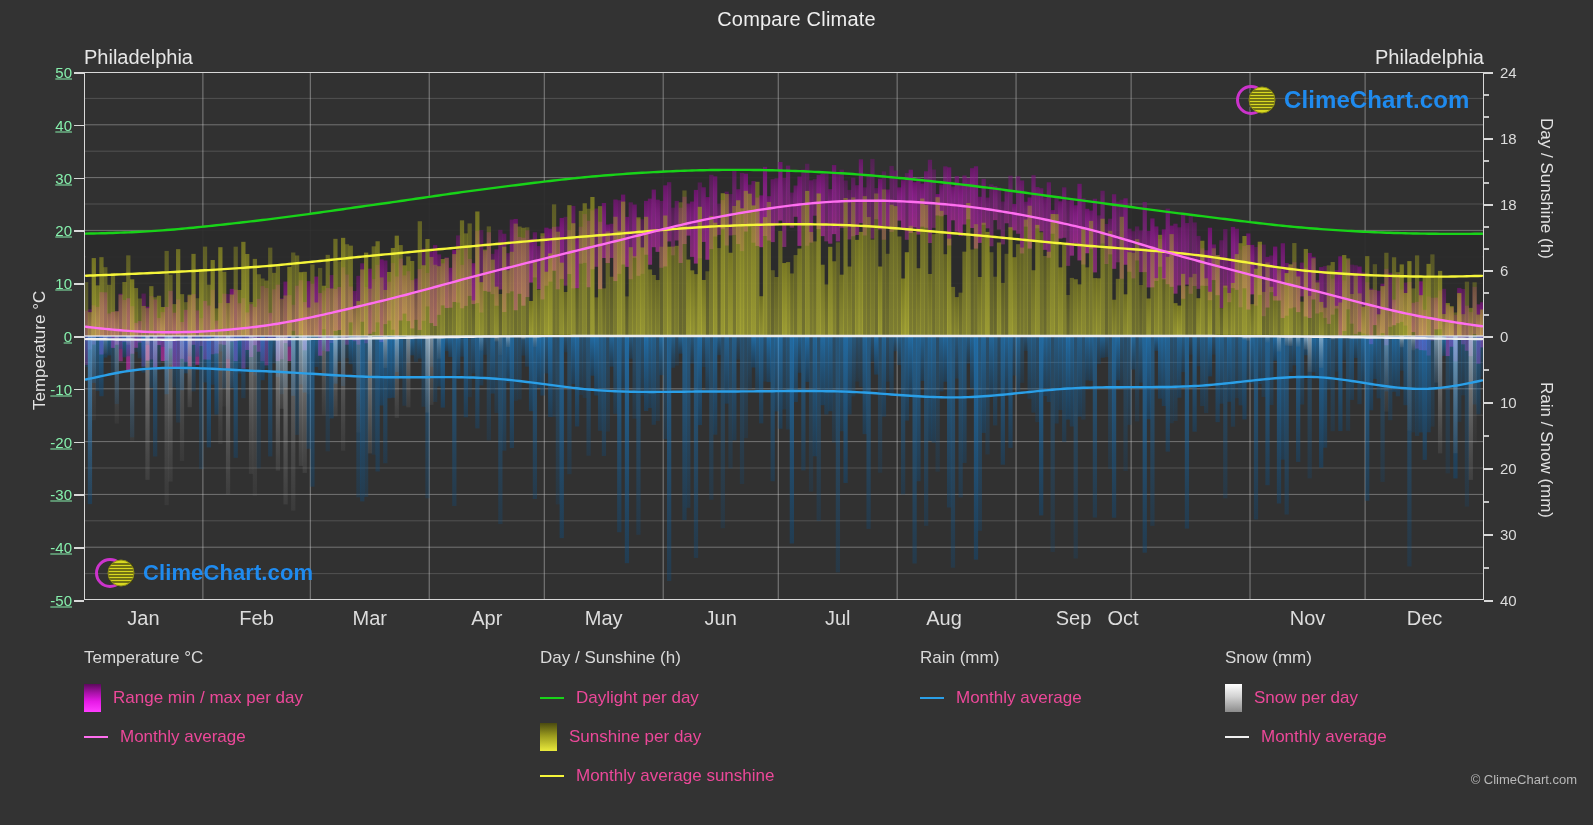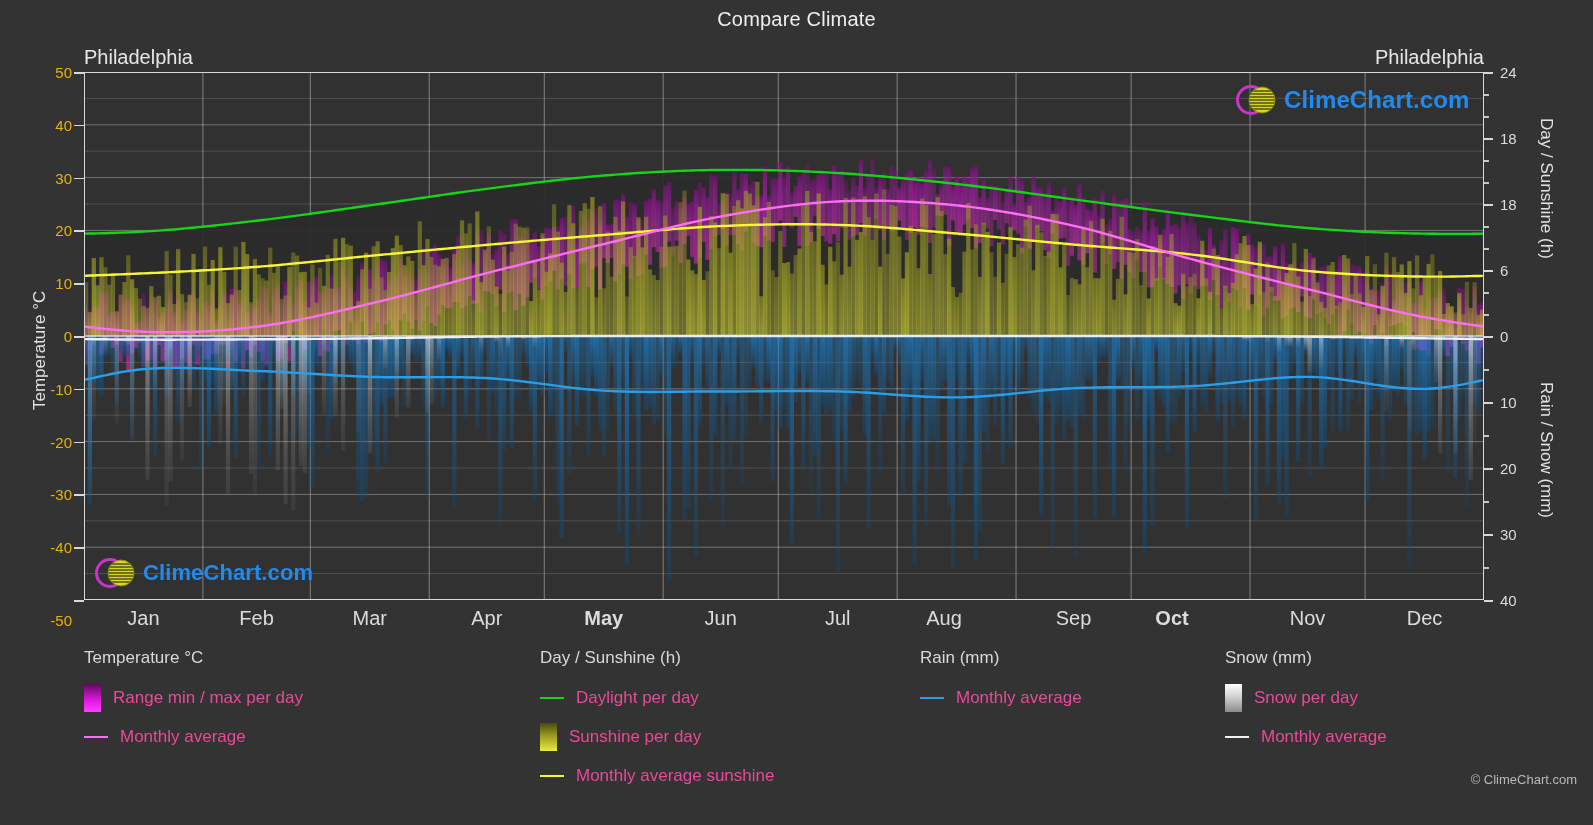--- a/index.html
+++ b/index.html
@@ -76,22 +76,23 @@
     box-sizing: border-box;
   }
 
   
   .ytick-left {
     position: absolute;
     right: 1515px;
     text-align: right;
     width: 60px;
     font-size: 15px;
-    color: #eab308;
+    color: #86efac;
     transform: translateY(-50%);
+    text-decoration: underline;
   }
   .ytick-left-mark {
     position: absolute;
     left: 74px;
     width: 10px;
     height: 1.5px;
     background: #d8d8d8;
   }
   .ytick-right {
     position: absolute;
@@ -1485,21 +1486,21 @@
       <div class="ytick-left" style="top: 336px; right: 1521px;">0</div>
       <div class="ytick-left-mark" style="top: 336px;"></div>
       <div class="ytick-left" style="top: 388.8px; right: 1521px;">-10</div>
       <div class="ytick-left-mark" style="top: 388.8px;"></div>
       <div class="ytick-left" style="top: 441.6px; right: 1521px;">-20</div>
       <div class="ytick-left-mark" style="top: 441.6px;"></div>
       <div class="ytick-left" style="top: 494.4px; right: 1521px;">-30</div>
       <div class="ytick-left-mark" style="top: 494.4px;"></div>
       <div class="ytick-left" style="top: 547.2px; right: 1521px;">-40</div>
       <div class="ytick-left-mark" style="top: 547.2px;"></div>
-      <div class="ytick-left" style="top: 600px; right: 1521px; margin-top: 20px;">-50</div>
+      <div class="ytick-left" style="top: 600px; right: 1521px;">-50</div>
       <div class="ytick-left-mark" style="top: 600px;"></div>
     </div>
   <div id="ticks-right">
       <div class="ytick-right" style="top: 72px;">24</div>
       <div class="ytick-right-mark" style="top: 72px;"></div>
       <div class="ytick-right" style="top: 138px;">18</div>
       <div class="ytick-right-mark" style="top: 138px;"></div>
       <div class="ytick-right" style="top: 204px;">18</div>
       <div class="ytick-right-mark" style="top: 204px;"></div>
       <div class="ytick-right" style="top: 270px;">6</div>
@@ -1525,26 +1526,26 @@
       <div class="ytick-right-minor" style="top: 369px;"></div>
       <div class="ytick-right-minor" style="top: 435px;"></div>
       <div class="ytick-right-minor" style="top: 501px;"></div>
       <div class="ytick-right-minor" style="top: 567px;"></div>
     </div>
   <div id="ticks-x">
       <div class="xtick-label" style="left: 143.452px;">Jan</div>
       <div class="xtick-label" style="left: 256.603px;">Feb</div>
       <div class="xtick-label" style="left: 369.753px;">Mar</div>
       <div class="xtick-label" style="left: 486.74px;">Apr</div>
-      <div class="xtick-label" style="left: 603.726px; font-weight: bold;">May</div>
+      <div class="xtick-label" style="left: 603.726px;">May</div>
       <div class="xtick-label" style="left: 720.712px;">Jun</div>
       <div class="xtick-label" style="left: 837.699px;">Jul</div>
       <div class="xtick-label" style="left: 927px; margin-left: 17px;">Aug</div>
       <div class="xtick-label" style="left: 1073.59px;">Sep</div>
-      <div class="xtick-label" style="left: 1172px; font-weight: bold;">Oct</div>
+      <div class="xtick-label" style="left: 1123px;">Oct</div>
       <div class="xtick-label" style="left: 1307.56px;">Nov</div>
       <div class="xtick-label" style="left: 1424.55px;">Dec</div>
     </div>
 
   <div class="logo" id="logo-top" style="left:1234px; top:80px;">
     <svg width="44" height="40" viewBox="0 0 44 40">
       <circle cx="17" cy="20" r="13.5" fill="none" stroke="#cc33cc" stroke-width="3"></circle>
       <path d="M 31 9 A 13.5 13.5 0 0 0 31 31" fill="none" stroke="#333333" stroke-width="5"></path>
       <g>
         <circle cx="28" cy="20" r="13" fill="#d8d820"></circle>

